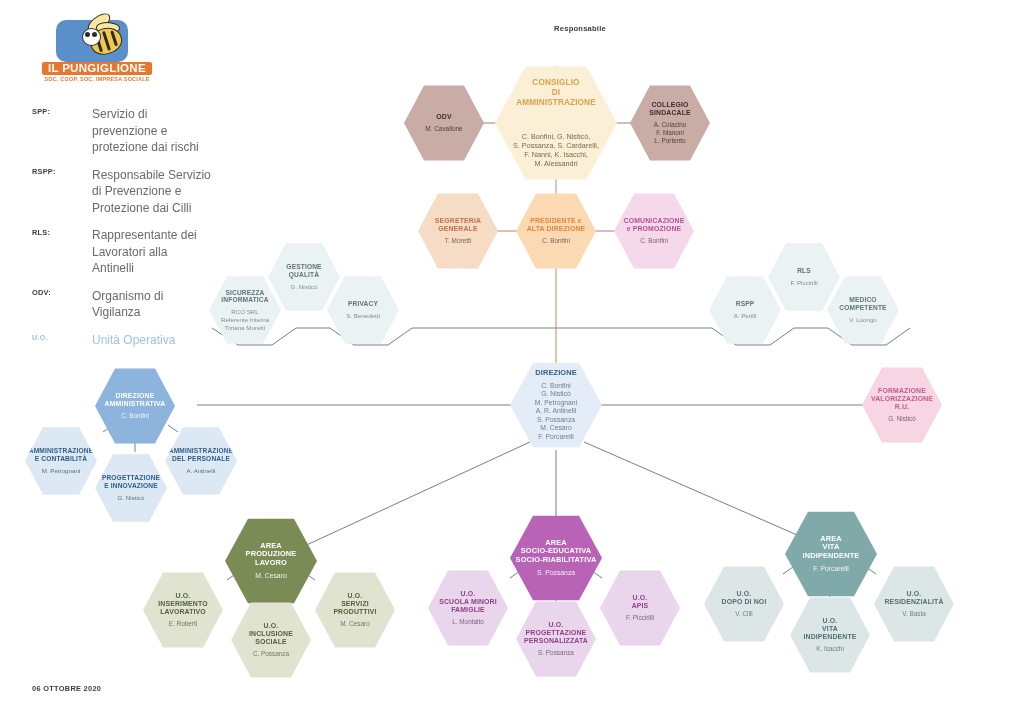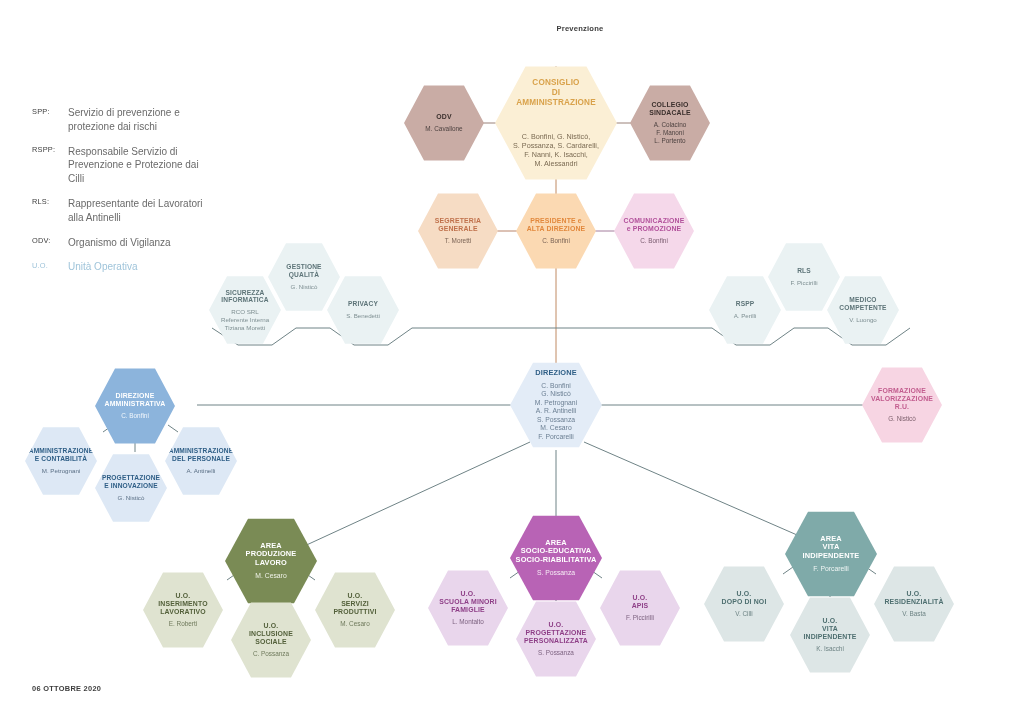--- a/index.html
+++ b/index.html
@@ -28,23 +28,23 @@
     border-radius:60% 40% 60% 40%;}
   .logo-name{position:absolute;left:0;top:42px;width:110px;height:13px;
     background:#E8772E;border-radius:2px;color:#fff;font-weight:bold;
     font-size:11.5px;letter-spacing:.3px;text-align:center;line-height:13px;}
   .logo-sub{position:absolute;left:0;top:56px;width:110px;text-align:center;
     font-size:5.4px;font-weight:bold;letter-spacing:.25px;color:#E8772E;}
 
   
   .legend{position:absolute;left:32px;top:106px;width:180px;}
   .legend-row{display:flex;margin-bottom:11px;}
-  .legend-key{width:36px;flex:0 0 36px;font-size:7.4px;font-weight:normal;color:#3d3d3d;
+  .legend-key{width:36px;flex:0 0 36px;font-size:7.4px;font-weight:bold;color:#3d3d3d;
     letter-spacing:.2px;padding-top:.5px;}
-  .legend-val{font-size:10px;color:#6a6a6a;line-height:1.38;}
+  .legend-val{font-size:12px;color:#6a6a6a;line-height:1.38;margin-left:24px;}
   .legend-row.uo .legend-key{color:#9FC4DA;}
   .legend-row.uo .legend-val{color:#9FC4DA;}
 
   
   .chart-title{position:absolute;left:500px;top:24px;width:160px;text-align:center;
     font-size:7.6px;font-weight:bold;color:#3d3d3d;letter-spacing:.2px;}
   .assembly{position:absolute;left:478px;top:41px;width:156px;height:25px;
     background:#4E93C6;border-radius:6px;color:#fff;font-size:8px;font-weight:bold;
     display:flex;align-items:center;justify-content:center;letter-spacing:.1px;}
 
@@ -153,20 +153,37 @@
       <line x1="510" y1="578" x2="520" y2="571" stroke="#6F8386"></line>
       <line x1="592" y1="571" x2="602" y2="578" stroke="#6F8386"></line>
       <line x1="556" y1="584" x2="556" y2="601" stroke="#6F8386"></line>
 
       <line x1="783" y1="574" x2="793" y2="567" stroke="#6F8386"></line>
       <line x1="866" y1="567" x2="876" y2="574" stroke="#6F8386"></line>
       <line x1="830" y1="580" x2="830" y2="597" stroke="#6F8386"></line>
     </g>
   </svg>
 
+  <div class="logo">
+    <div class="logo-badge">
+      <div class="wing" style="left:30px;top:-4px;width:24px;height:12px;transform:rotate(-30deg);"></div>
+      <div class="wing" style="left:40px;top:2px;width:22px;height:10px;transform:rotate(8deg);"></div>
+      <div class="bee-body">
+        <div class="bee-stripe" style="left:6px;top:3px;width:3px;height:18px;"></div>
+        <div class="bee-stripe" style="left:14px;top:2px;width:3px;height:20px;"></div>
+        <div class="bee-stripe" style="left:22px;top:4px;width:3px;height:16px;"></div>
+      </div>
+      <div class="bee-head">
+        <div class="eye" style="left:2px;top:3px;"></div>
+        <div class="eye" style="left:9px;top:3px;"></div>
+      </div>
+    </div>
+    <div class="logo-name">IL PUNGIGLIONE</div>
+    <div class="logo-sub">SOC. COOP. SOC. IMPRESA SOCIALE</div>
+  </div>
 
   <div class="legend">
     <div class="legend-row">
       <div class="legend-key">SPP:</div>
       <div class="legend-val">Servizio di prevenzione e protezione dai rischi</div>
     </div>
     <div class="legend-row">
       <div class="legend-key">RSPP:</div>
       <div class="legend-val">Responsabile Servizio di Prevenzione e Protezione dai Cilli</div>
     </div>
@@ -177,21 +194,21 @@
     <div class="legend-row">
       <div class="legend-key">ODV:</div>
       <div class="legend-val">Organismo di Vigilanza</div>
     </div>
     <div class="legend-row uo">
       <div class="legend-key">U.O.</div>
       <div class="legend-val">Unità Operativa</div>
     </div>
   </div>
 
-  <div class="chart-title">Prevenzione</div>
+  <div class="chart-title">Responsabile</div>
 
   <div class="hex h-lg t-cda" style="left:495px;top:63px;width:122px;height:120px;">
     <div class="ttl">CONSIGLIO<br>DI<br>AMMINISTRAZIONE</div>
     <div class="ppl">C. Bonfini, G. Nisticò,<br>S. Possanza, S. Cardarelli,<br>F. Nanni, K. Isacchi,<br>M. Alessandri</div>
   </div>
 
   <div class="hex h-sm t-mauve" style="left:404px;top:83px;">
     <div class="ttl">ODV</div>
     <div class="ppl">M. Cavallone</div>
   </div>

